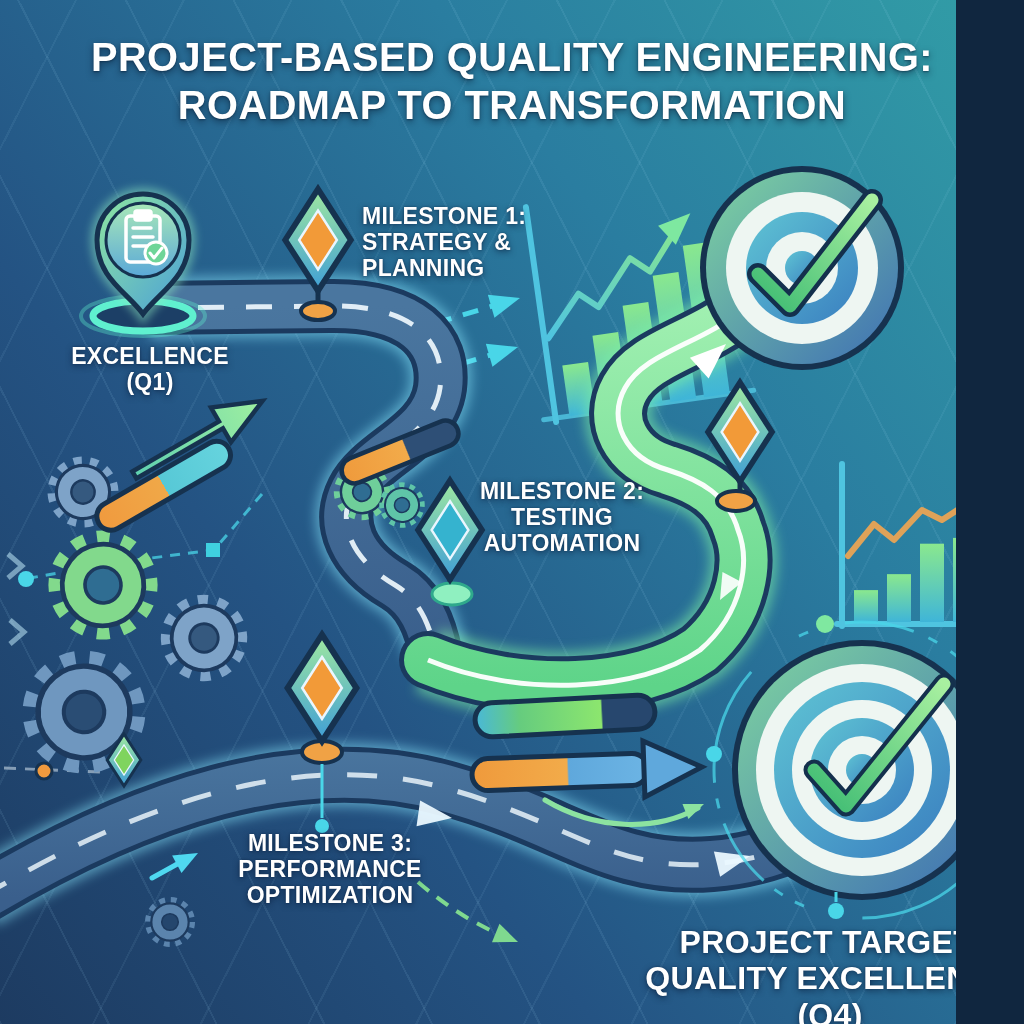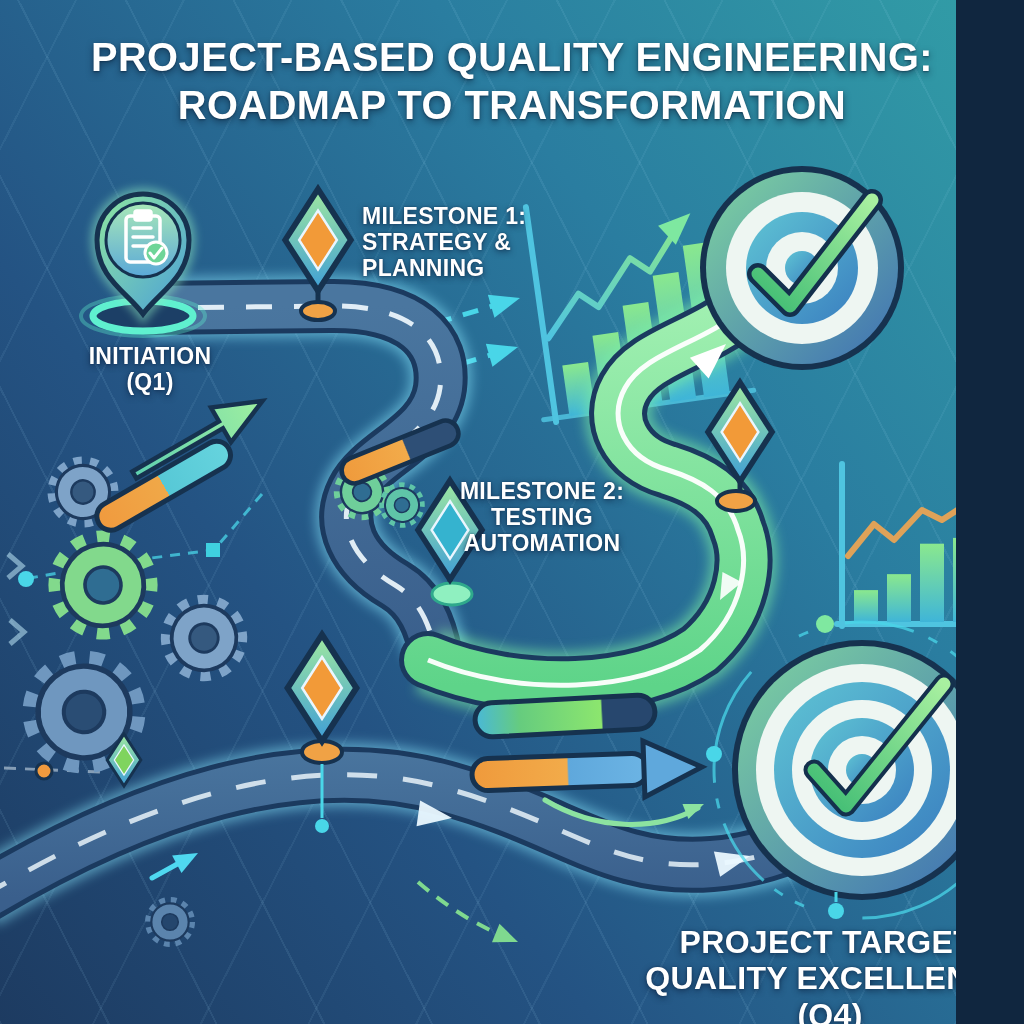--- a/index.html
+++ b/index.html
@@ -307,23 +307,26 @@
     </g>
     <line x1="836" y1="892" x2="836" y2="902" stroke="#49d6e8" stroke-width="3"></line>
     <circle cx="836" cy="911" r="8" fill="#49d6e8"></circle>
   </svg>
 
   <div class="title">
     <div>PROJECT-BASED QUALITY ENGINEERING:</div>
     <div>ROADMAP TO TRANSFORMATION</div>
   </div>
 
-  <div class="label center" style="left:70px;top:343px;width:160px;">INITIATION
+  <div class="label center" style="left:70px;top:343px;width:160px;">EXCELLENCE
 (Q1)</div>
   <div class="label" style="left:340px;top:203px;margin-left:22px;">MILESTONE 1:
 STRATEGY &amp;
 PLANNING</div>
-  <div class="label center" style="left:436px;top:478px;width:212px;">MILESTONE 2:
+  <div class="label center" style="left:456px;top:478px;width:212px;">MILESTONE 2:
 TESTING
 AUTOMATION</div>
+  <div class="label center" style="left:222px;top:830px;width:216px;">MILESTONE 3:
+PERFORMANCE
+OPTIMIZATION</div>
   <div class="label center big" style="left:636px;top:924px;width:388px;">PROJECT TARGET:
 QUALITY EXCELLENCE (Q4)</div>
 </div>
 
 </body></html>

